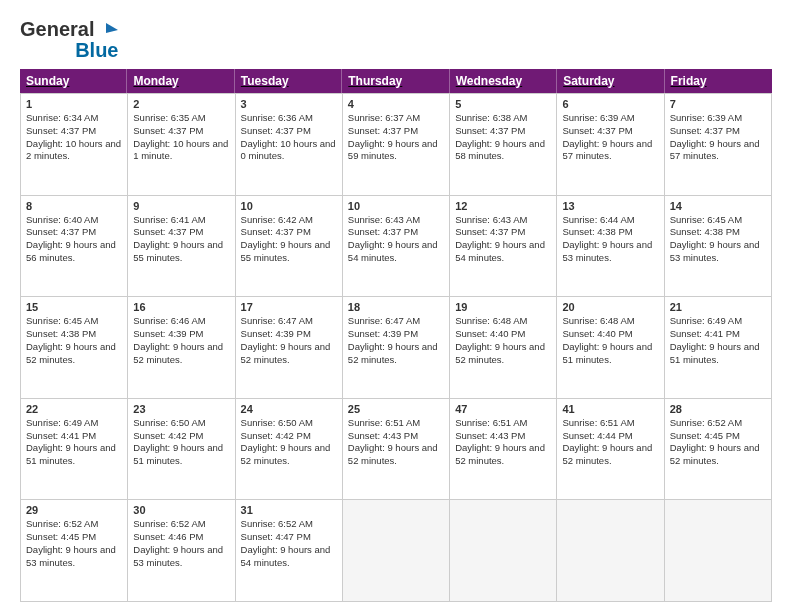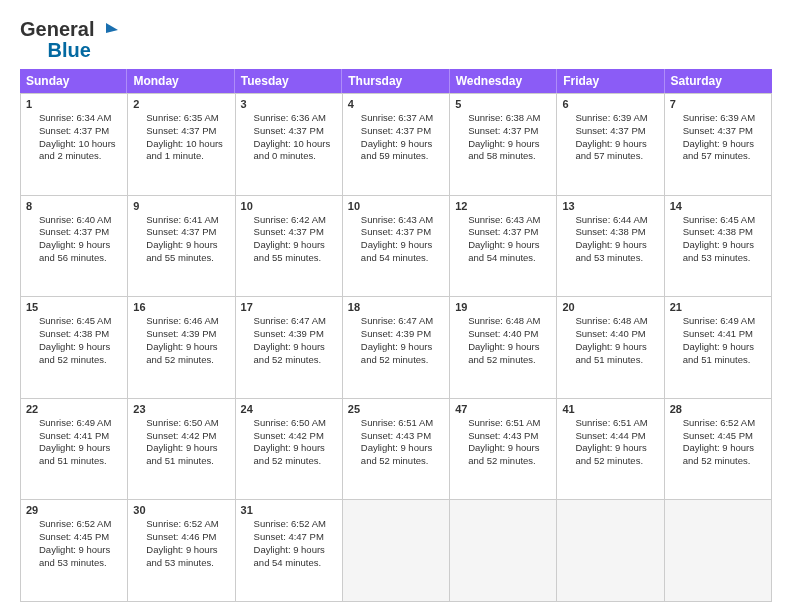--- a/index.html
+++ b/index.html
@@ -41,21 +41,22 @@
       color: #555;
     }
     .calendar {
       flex: 1;
       display: flex;
       flex-direction: column;
     }
     .cal-header {
       display: grid;
       grid-template-columns: repeat(7, 1fr);
-      background: #8b5cf6;
+      background: #701a75;
+      text-decoration: underline;
     }
     .cal-header-cell {
       color: #fff;
       font-size: 12px;
       font-weight: bold;
       padding: 5px 6px;
       text-align: left;
       border-right: 1px solid rgba(255,255,255,0.3);
     }
     .cal-header-cell:last-child { border-right: none; }
@@ -85,30 +86,29 @@
     }
     .day-num {
       font-size: 11px;
       font-weight: bold;
       margin-bottom: 2px;
     }
     .day-info {
       font-size: 9.5px;
       line-height: 1.35;
       color: #333;
-      margin-left: 13px;
     }
   </style>
 </head>
 <body>
 
 <div class="page">
   <div class="header">
     <div class="logo-wrapper">
-  <div style="display:flex;flex-direction:column;align-items:center;">
+  <div style="display:flex;flex-direction:column;align-items:flex-end;">
     <div style="display:flex;align-items:center;">
       <span style="font-size:20px;font-weight:bold;color:#333;">General</span>
       <svg width="22" height="22" viewBox="0 0 22 22" style="margin-left:2px;">
         <polygon points="10,4 22,11 10,14" fill="#1a6faf"></polygon>
       </svg>
     </div>
     <div style="font-size:20px;font-weight:bold;color:#0369a1;line-height:0.9;">Blue</div>
   </div>
 </div>
     <div class="title-area">
@@ -117,22 +117,22 @@
     </div>
   </div>
 
   <div class="calendar">
     <div class="cal-header">
     <div class="cal-header-cell">Sunday</div>
         <div class="cal-header-cell">Monday</div>
         <div class="cal-header-cell">Tuesday</div>
         <div class="cal-header-cell">Thursday</div>
         <div class="cal-header-cell">Wednesday</div>
+        <div class="cal-header-cell">Saturday</div>
         <div class="cal-header-cell">Friday</div>
-        <div class="cal-header-cell">Saturday</div>
       </div>
     <div class="cal-body">
     <div class="cal-row">
           <div class="cal-cell">
         <div class="day-num">1</div>
         <div class="day-info">Sunrise: 6:34 AM<br>Sunset: 4:37 PM<br>Daylight: 10 hours and 2 minutes.</div>
       </div>
           <div class="cal-cell">
         <div class="day-num">2</div>
         <div class="day-info">Sunrise: 6:35 AM<br>Sunset: 4:37 PM<br>Daylight: 10 hours and 1 minute.</div>

